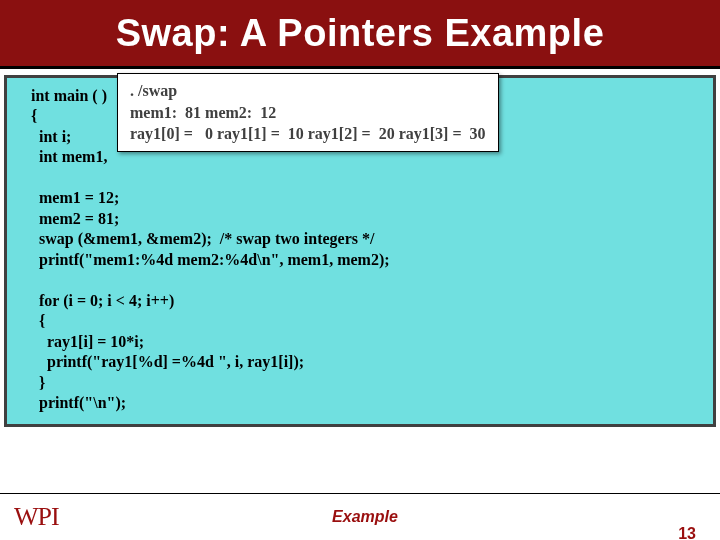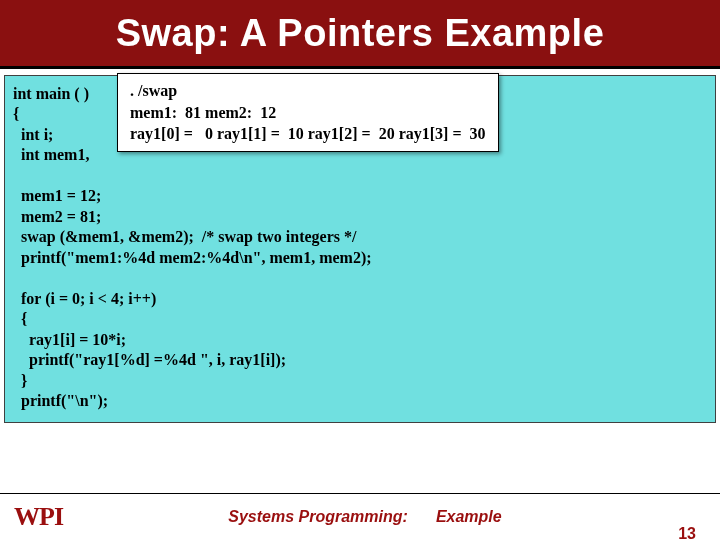--- a/index.html
+++ b/index.html
@@ -36,22 +36,22 @@
     left: 4px;
     right: 4px;
     bottom: 52px;
   }
   .code-block {
     position: absolute;
     top: 0;
     left: 0;
     right: 0;
     background: #70e0e0;
-    border: 1px solid #404040;
-    padding: 8px 10px 10px 8px;
+    border: 3px solid #404040;
+    padding: 8px 10px 10px 24px;
     font-family: "Comic Sans MS", cursive;
     font-size: 16px;
     font-weight: bold;
     line-height: 1.28;
     white-space: pre;
     box-sizing: border-box;
     color: #000;
   }
   .output-block {
     position: absolute;
@@ -59,21 +59,21 @@
     left: 113px;
     background: #fff;
     border: 1px solid #000;
     box-shadow: 2px 2px 4px rgba(0,0,0,0.4);
     padding: 6px 12px;
     font-family: "Comic Sans MS", cursive;
     font-size: 16px;
     font-weight: bold;
     line-height: 1.35;
     white-space: pre;
-    color: #000000;
+    color: #404040;
   }
   .footer {
     position: absolute;
     bottom: 0;
     left: 0;
     right: 0;
     height: 46px;
     border-top: 1px solid #000;
     display: flex;
     align-items: center;
@@ -84,21 +84,21 @@
   .logo {
     width: 80px;
     height: 30px;
     margin-left: 14px;
     position: relative;
     display: flex;
     align-items: center;
   }
   .logo-text {
     font-family: Georgia, serif;
-    font-weight: bold;
+    font-weight: normal;
     font-style: normal;
     font-size: 26px;
     color: #9a0f0f;
     letter-spacing: -1px;
     line-height: 1;
   }
   .footer-center {
     flex: 1;
     display: flex;
     justify-content: center;
@@ -143,19 +143,18 @@
     <div class="output-block">. /swap
 mem1:  81 mem2:  12
 ray1[0] =   0 ray1[1] =  10 ray1[2] =  20 ray1[3] =  30</div>
   </div>
 
   <div class="footer">
     <div class="logo">
       <span class="logo-text">WPI</span>
     </div>
     <div class="footer-center">
-      <span>Systems Programming:</span>
       <span>Example</span>
     </div>
     <div class="page-num">13</div>
   </div>
 
 </div>
 
 </body></html>

